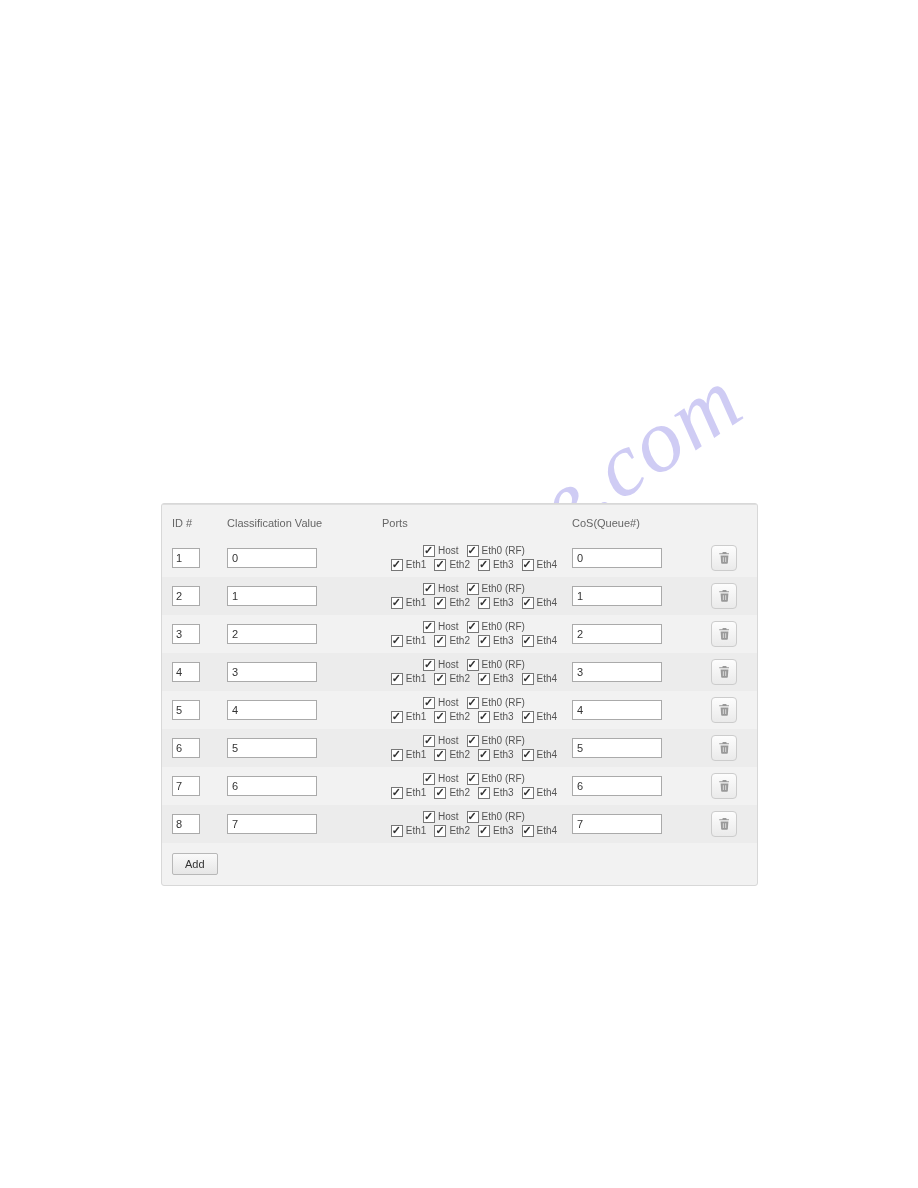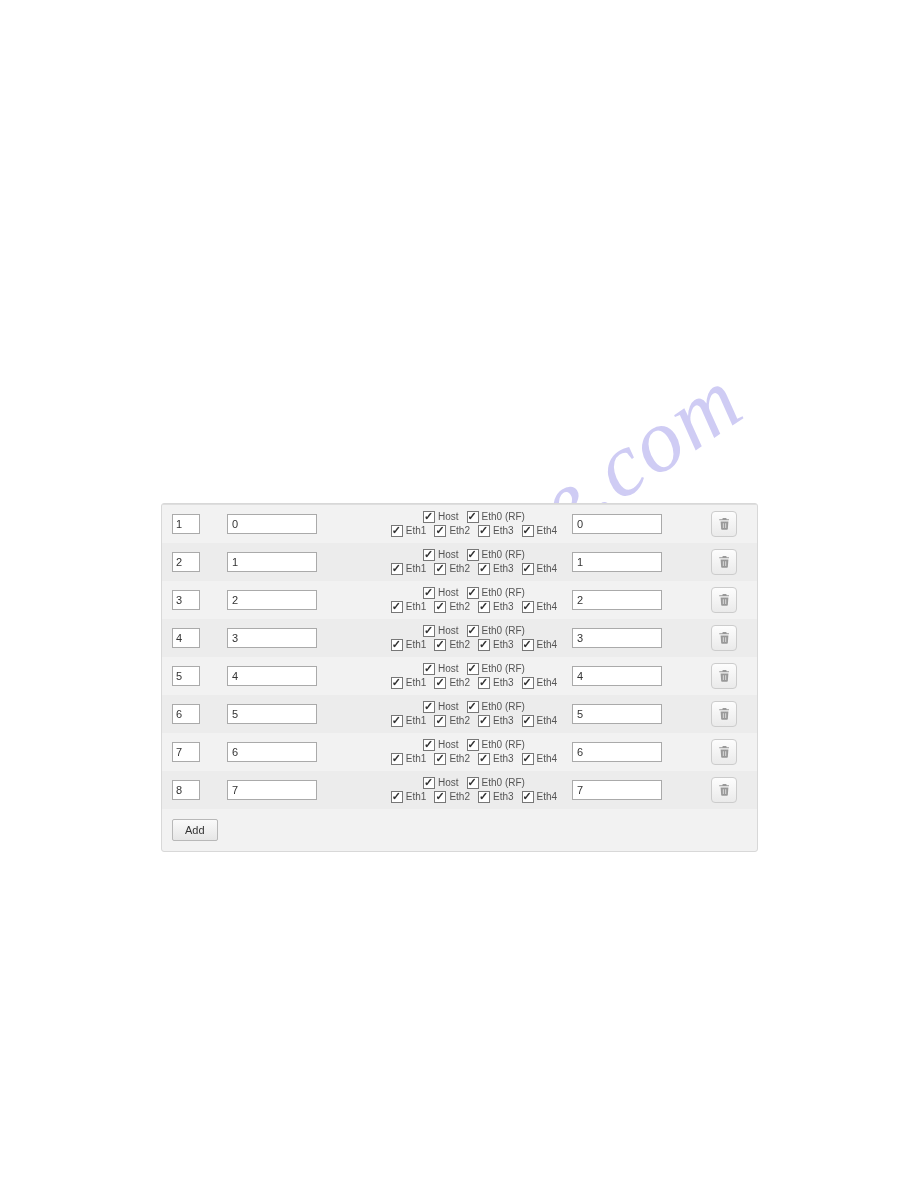--- a/index.html
+++ b/index.html
@@ -175,20 +175,27 @@
 </head>
 <body>
 
 <div class="page">
 
   <div class="watermark">manualshive.com</div>
 
   <div class="panel">
     <hr class="panel-hr">
 
+    <div class="header-row">
+      <div class="col-id">ID #</div>
+      <div class="col-class">Classification Value</div>
+      <div class="col-ports">Ports</div>
+      <div class="col-cos">CoS(Queue#)</div>
+      <div class="col-del"></div>
+    </div>
 
     <div id="rows-container">
         <div class="row">
           <div class="col-id"><input type="text" class="id-input" value="1" style=""></div>
           <div class="col-class"><input type="text" class="class-input" value="0" style=""></div>
           <div class="col-ports">
             <div class="ports-grid">
               <div class="ports-line">
                 <label class="chk">
                   <input type="checkbox" checked="" style="">

